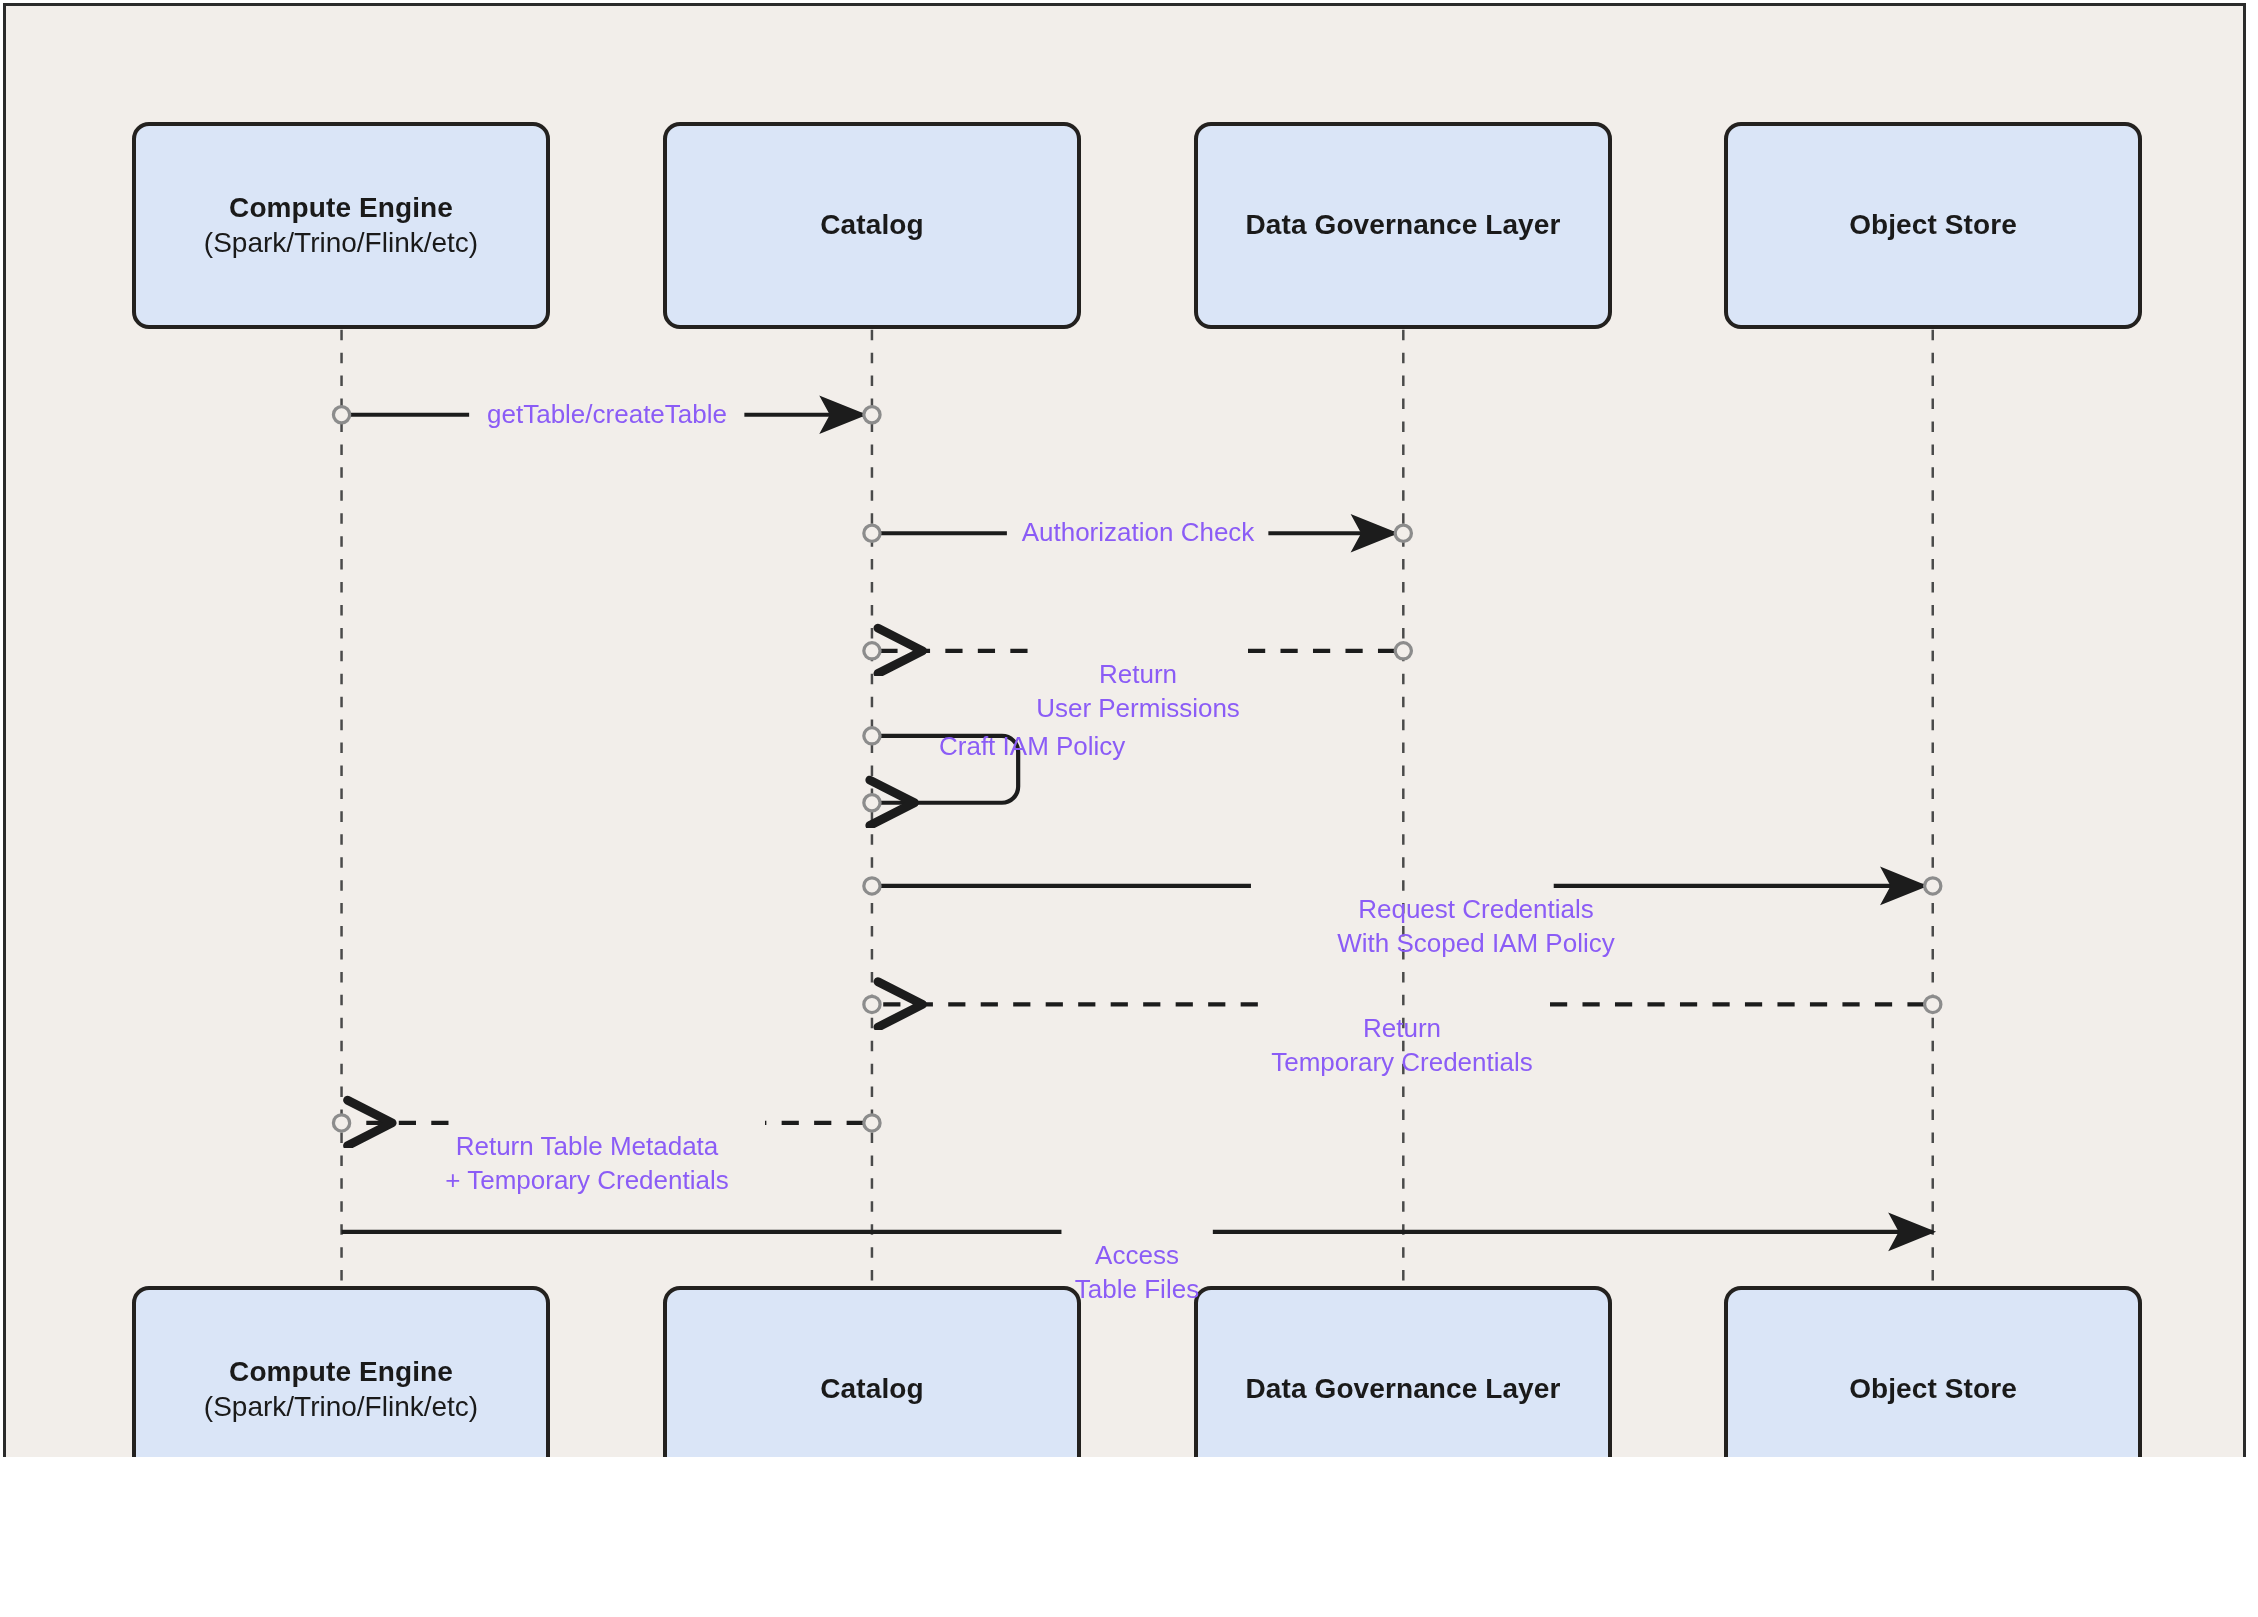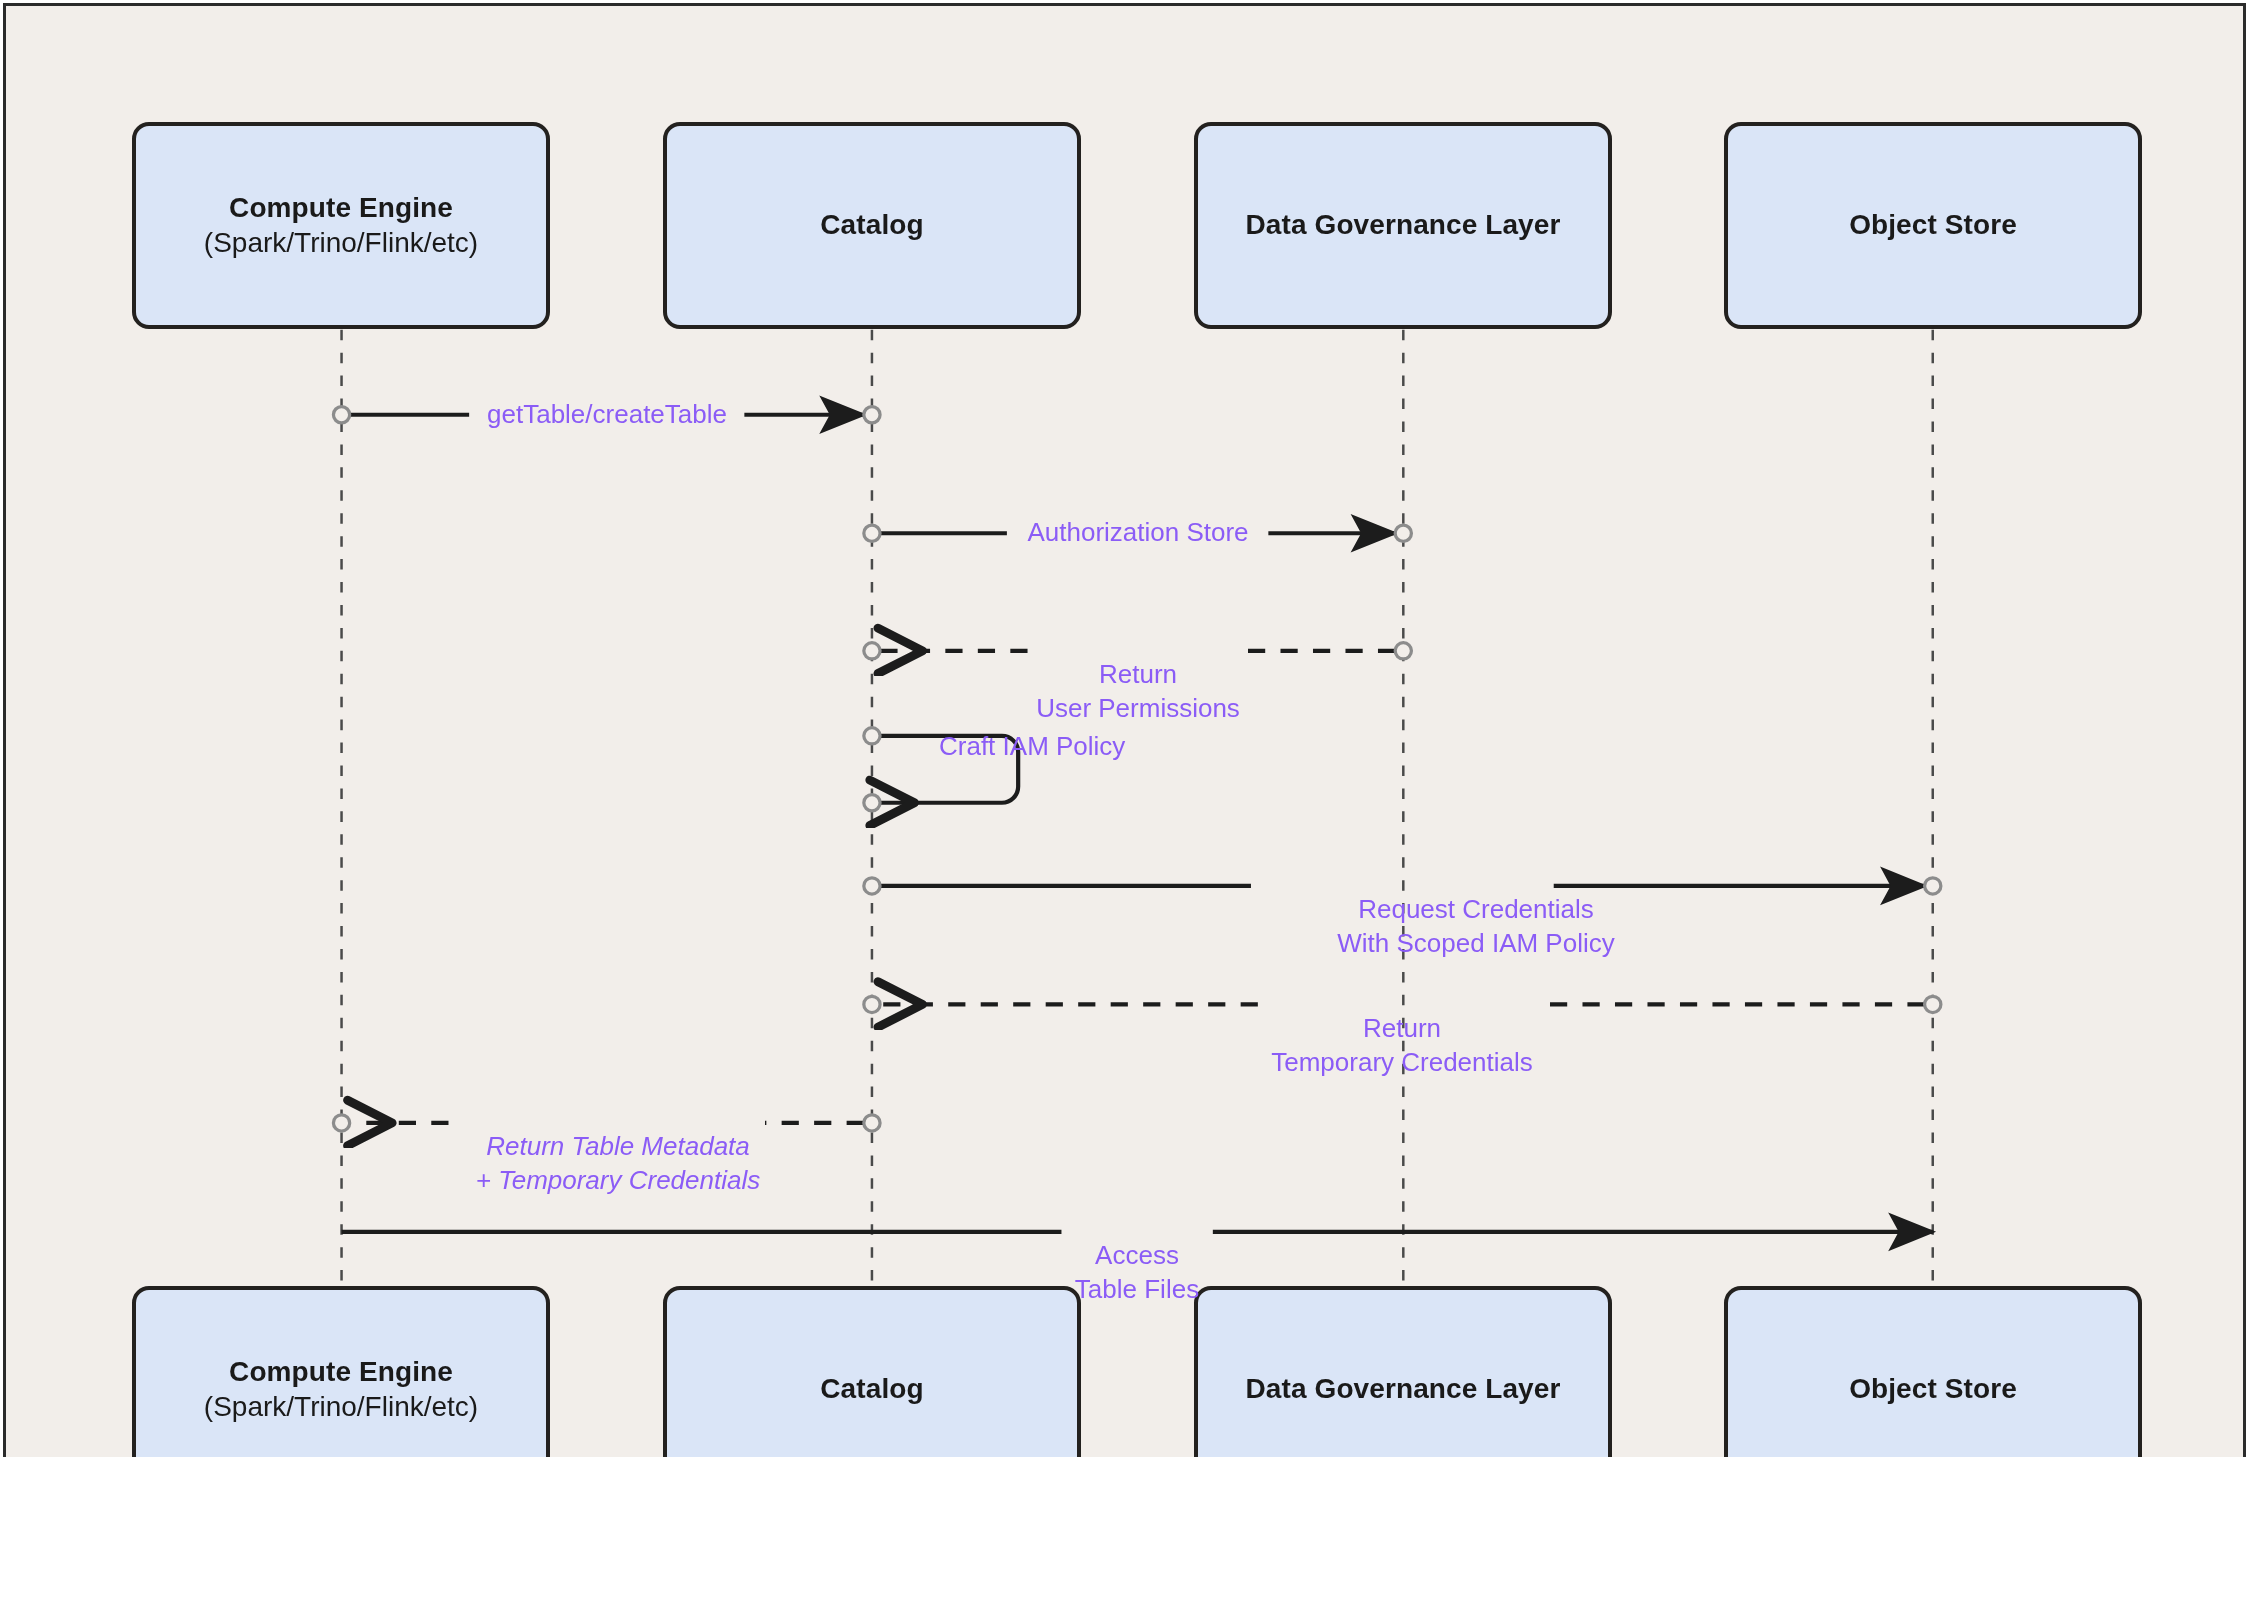--- a/index.html
+++ b/index.html
@@ -154,27 +154,27 @@
       </div>
       <div class="participant-box" style="left: 1194px; top: 1286px; width: 418px; height: 207px;">
         <div class="participant-title">Data Governance Layer</div>
       </div>
       <div class="participant-box" style="left: 1724px; top: 1286px; width: 418px; height: 207px;">
         <div class="participant-title">Object Store</div>
       </div>
     </div>
   <div id="labels">
       <div class="msg-label" style="left: 607px; top: 415px;">getTable/createTable</div>
-      <div class="msg-label" style="left: 1138px; top: 533px;">Authorization Store</div>
+      <div class="msg-label" style="left: 1138px; top: 533px;">Authorization Check</div>
       <div class="msg-label two-line" style="left: 1138px; top: 651px;">Return
 User Permissions</div>
       <div class="msg-label" style="left: 939px; top: 747px; transform: translate(0px, -50%); text-align: left;">Craft IAM Policy</div>
       <div class="msg-label two-line" style="left: 1476px; top: 886px;">Request Credentials
 With Scoped IAM Policy</div>
       <div class="msg-label two-line" style="left: 1402px; top: 1005px;">Return
 Temporary Credentials</div>
-      <div class="msg-label two-line" style="left: 618px; top: 1123px; font-style: italic;">Return Table Metadata
+      <div class="msg-label two-line" style="left: 587px; top: 1123px;">Return Table Metadata
 + Temporary Credentials</div>
       <div class="msg-label two-line" style="left: 1137px; top: 1232px;">Access
 Table Files</div>
     </div>
 </div>
 
 
 </body></html>

